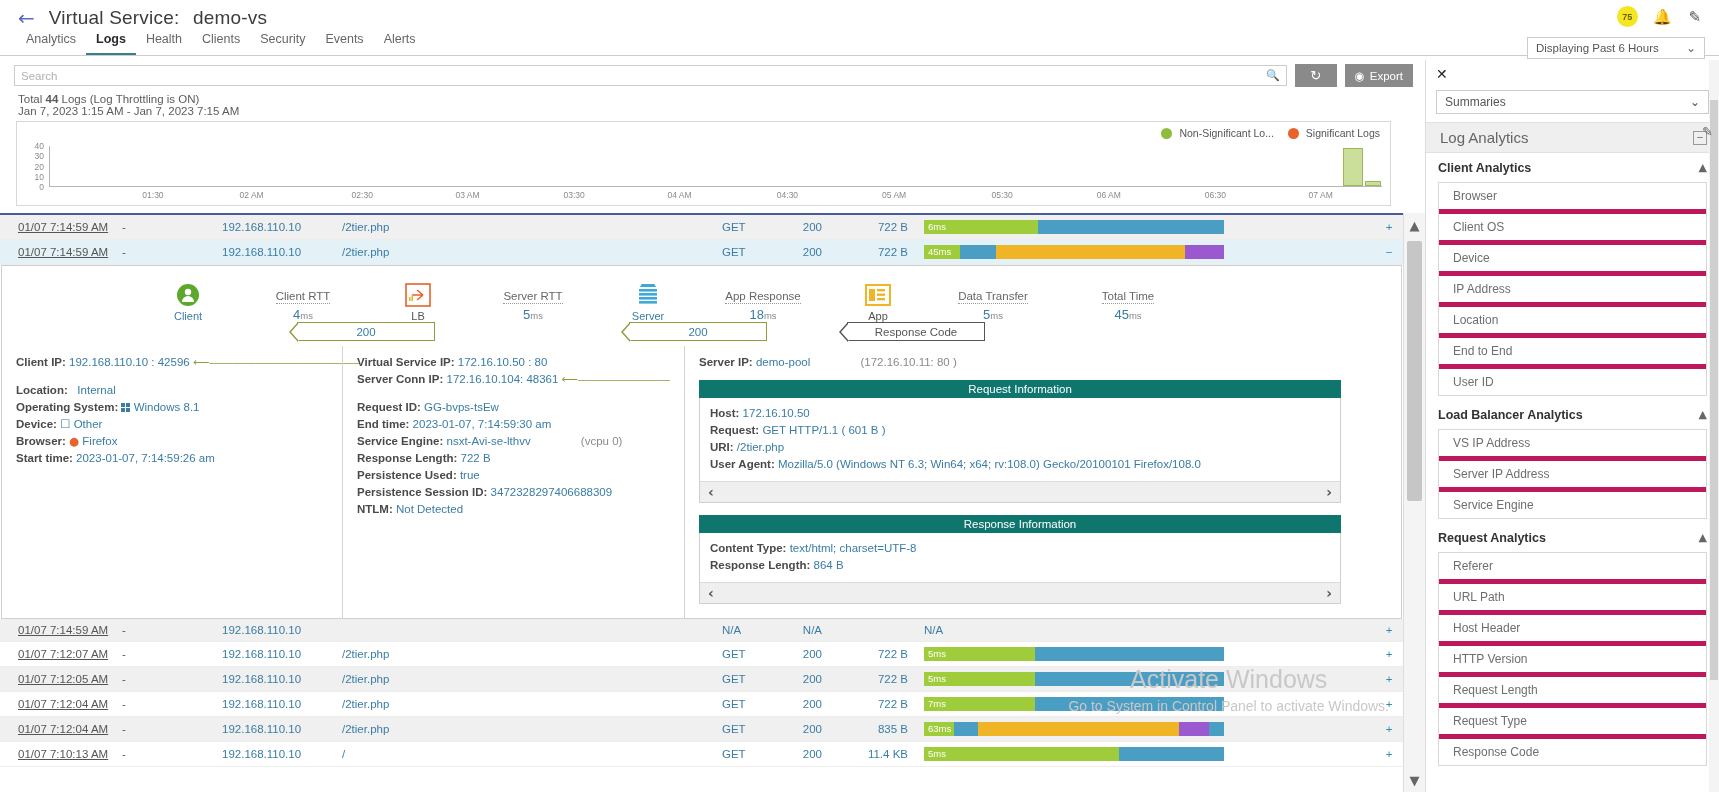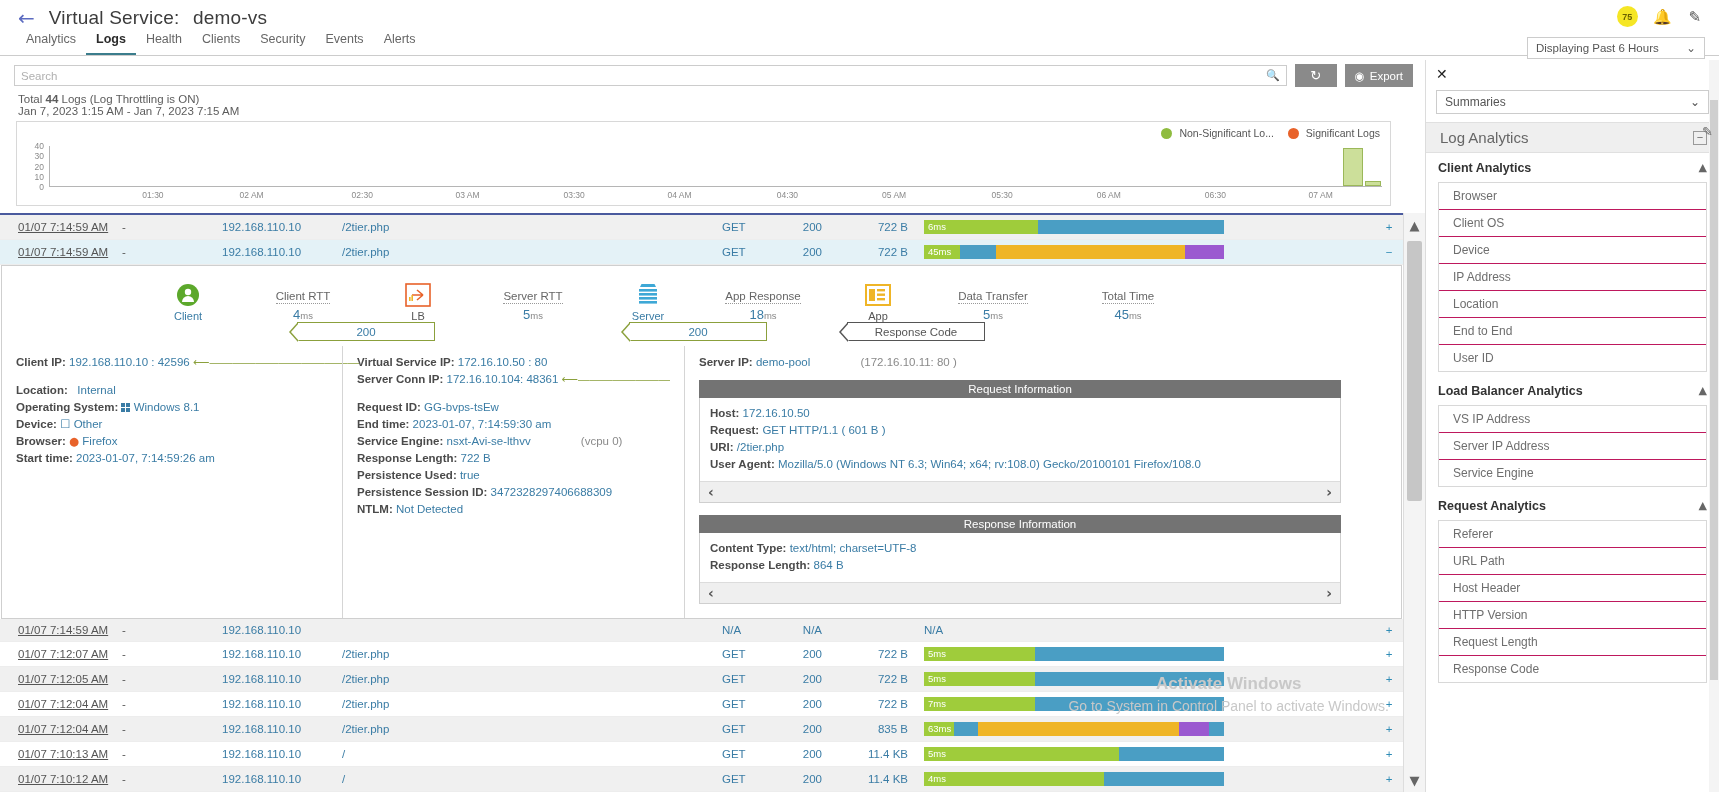--- a/index.html
+++ b/index.html
@@ -102,21 +102,21 @@
   .arrowbox.dark::before { border-right-color:#555; }
   .cols { display:flex; }
   .col { padding:8px 10px 14px 14px; }
   .col.c1 { width:340px; }
   .col.c2 { width:342px; border-left:1px solid #d5d5d5; }
   .col.c3 { flex:1; border-left:1px solid #d5d5d5; }
   .kv { font-size:11.5px; line-height:16px; color:#3a7ca5; margin-bottom:1px; }
   .kv b { color:#4a4a4a; font-weight:bold; }
   .kv .plain { color:#8a8a8a;padding-left:47px; }
   .spacer { height:11px; }
-  .info-hdr { background:#737373; color:#fff; text-align:center; font-size:11.5px; padding:3px 0; }
+  .info-hdr { background:#0f766e; color:#fff; text-align:center; font-size:11.5px; padding:3px 0; }
   .info-box { border:1px solid #cfcfcf; border-top:none; }
   .info-body { padding:7px 10px 8px 10px; }
   .info-foot { background:#efefef; border-top:1px solid #dcdcdc; padding:2px 8px; display:flex; justify-content:space-between;
                font-size:14px; color:#555; font-weight:bold; font-family:"DejaVu Sans", sans-serif; cursor:pointer;}
   .info-foot .rt { }
   .win-os-icon { display:inline-block; width:9px; height:9px; background:
       linear-gradient(#3a7ca5,#3a7ca5) 0 0/4px 4px no-repeat,
       linear-gradient(#3a7ca5,#3a7ca5) 5px 0/4px 4px no-repeat,
       linear-gradient(#3a7ca5,#3a7ca5) 0 5px/4px 4px no-repeat,
       linear-gradient(#3a7ca5,#3a7ca5) 5px 5px/4px 4px no-repeat; vertical-align:-1px; }
@@ -135,30 +135,30 @@
              justify-content:space-between; padding:0 8px; font-size:12px; color:#555; cursor:pointer; }
   .la-hdr { background:#efefef; border-top:1px solid #e0e0e0; border-bottom:1px solid #e0e0e0;
             display:flex; align-items:center; justify-content:space-between; padding:6px 12px 6px 14px; }
   .la-hdr .t { font-size:15px; color:#666; }
   .la-hdr .mini { width:14px; height:14px; border:1px solid #999; color:#666; font-size:11px; line-height:11px;
                   text-align:center; cursor:pointer; }
   .grp-hdr { display:flex; align-items:flex-start; justify-content:space-between; padding:8px 12px 4px 12px; }
   .grp-hdr .gt { font-size:12.5px; font-weight:bold; color:#333; width:190px; line-height:15px; }
   .chev { color:#666; font-size:11px; font-family:"DejaVu Sans", sans-serif; cursor:pointer; }
   .opt-list { margin:2px 12px 4px 12px; border:1px solid #d8d8d8; }
-  .opt { padding:6px 0 6px 14px; font-size:12px; color:#6e6e6e; border-bottom:1px solid #be185d; cursor:pointer; }
+  .opt { padding:6px 0 6px 14px; font-size:12px; color:#6e6e6e; border-bottom:5px solid #be185d; cursor:pointer; }
   .opt:last-child { border-bottom:none; }
 
   
   .rscroll { position:absolute; right:0; top:0; bottom:0; width:10px; background:#f4f4f4; }
   .rscroll .thumb2 { position:absolute; left:1px; right:1px; top:40px; height:580px; background:#cfcfcf; }
 
   
   .wm { position:absolute; right:330px; bottom:78px; text-align:center; color:#c8c8c8; pointer-events:none; }
-  .wm .l1 { font-size:17px;font-weight:bold; }
+  .wm .l1 { font-size:25px; }
   .wm .l2 { font-size:14px; margin-top:4px; }
 
   
   .edge-pencil { position:absolute; right:6px; top:64px; color:#666; font-size:13px;
                  font-family:"DejaVu Sans", sans-serif; }
 </style>
 </head>
 <body>
 
 <div class="app">
@@ -609,37 +609,20 @@
           <td class="c-bar">
             <div class="latbar">
               <div class="seg" style="width:65%;background:#9fcc3b"></div>
               <div class="seg" style="width:35%;background:#4a9ec4"></div>
               <span class="lbl">5ms</span>
             </div>
           </td>
           <td class="c-exp">+</td>
         </tr>
 
-        <tr class="lrow alt">
-          <td class="c-time">01/07 7:10:12 AM</td>
-          <td class="c-dash">-</td>
-          <td class="c-ip">192.168.110.10</td>
-          <td class="c-uri">/</td>
-          <td class="c-meth">GET</td>
-          <td class="c-code">200</td>
-          <td class="c-size">11.4 KB</td>
-          <td class="c-bar">
-            <div class="latbar">
-              <div class="seg" style="width:60%;background:#9fcc3b"></div>
-              <div class="seg" style="width:40%;background:#4a9ec4"></div>
-              <span class="lbl">4ms</span>
-            </div>
-          </td>
-          <td class="c-exp">+</td>
-        </tr>
       </tbody>
         </table>
     </div>
 
     <div class="vscroll">
       <div class="arrow">▲</div>
       <div class="thumb"></div>
       <div class="arrow" style="position:absolute;bottom:0;left:0;right:0;">▼</div>
     </div>
   </div>
@@ -682,20 +665,21 @@
     <div class="grp-hdr">
       <span class="gt">Request Analytics</span>
       <span class="chev">▲</span>
     </div>
     <div class="opt-list">
       <div class="opt">Referer</div>
       <div class="opt">URL Path</div>
       <div class="opt">Host Header</div>
       <div class="opt">HTTP Version</div>
       <div class="opt">Request Length</div>
+      <div class="opt">Request Type</div>
       <div class="opt">Response Code</div>
     </div>
 
     <div class="rscroll">
       <div class="thumb2"></div>
     </div>
     <div class="edge-pencil">✎</div>
   </div>
 
   <div class="wm">

